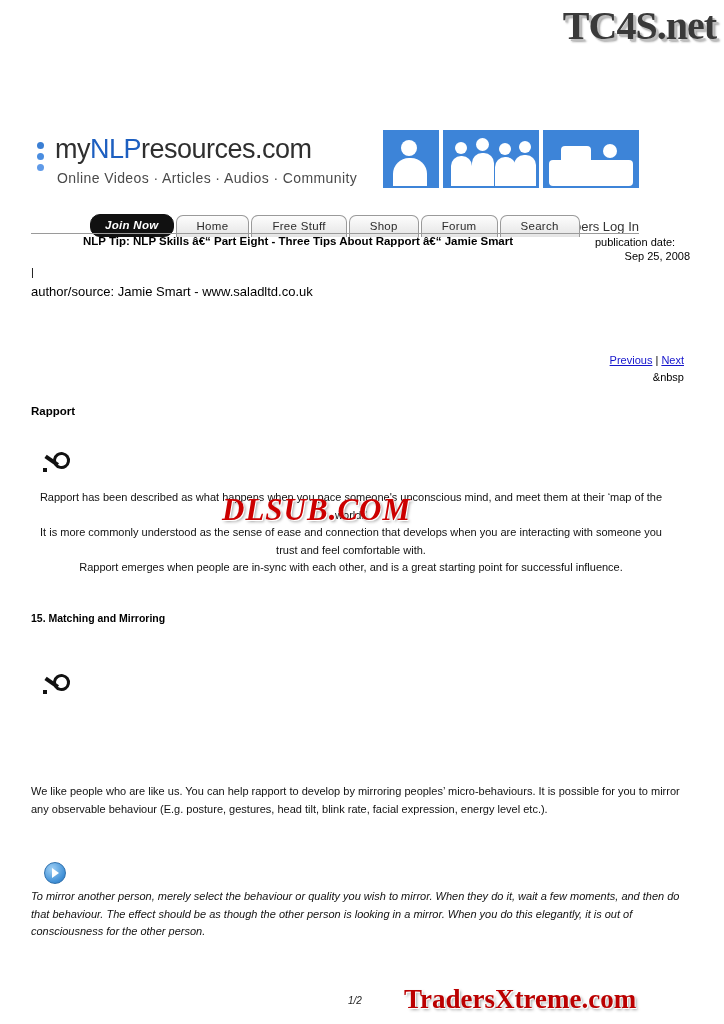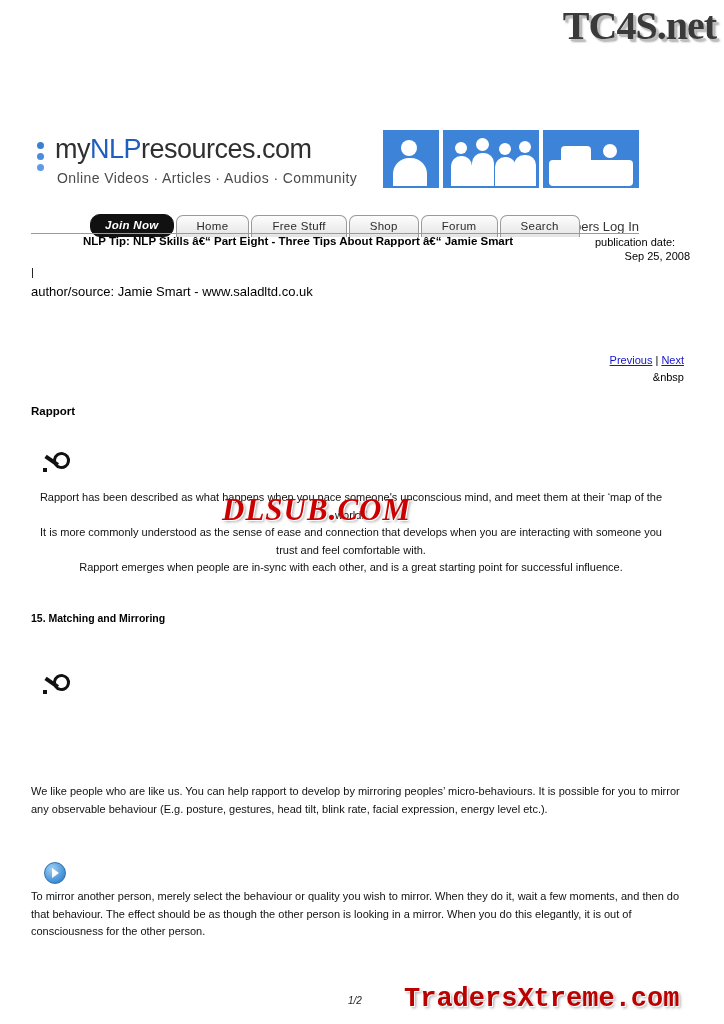--- a/index.html
+++ b/index.html
@@ -287,21 +287,21 @@
   }
 
   .para {
     position: absolute;
     font-size: 11px;
     line-height: 17.5px;
     color: #111;
   }
   .p1 { left: 31px; top: 489px; width: 640px; text-align: center; }
   .p2 { left: 31px; top: 783px; width: 662px; }
-  .p3 { left: 31px; top: 888px; width: 655px; }
+  .p3 { left: 31px; top: 888px; width: 655px; font-style: italic; }
 
   
   .dlsub {
     position: absolute;
     left: 222px;
     top: 492px;
     font-family: "Liberation Serif", serif;
     font-weight: bold;
     font-style: italic;
     font-size: 31px;
@@ -316,21 +316,21 @@
     left: 348px;
     top: 995px;
     font-size: 10px;
     font-style: italic;
     color: #222;
   }
   .tx-watermark {
     position: absolute;
     left: 404px;
     top: 984px;
-    font-family: Liberation Mono, monospace;
+    font-family: Liberation Serif, serif;
     font-weight: bold;
     font-size: 27px;
     color: #bb0000;
     text-shadow: 1px 1px 0 #ffffff, 2px 2px 3px rgba(0,0,0,0.35);
     white-space: nowrap;
   }
 </style>
 </head>
 <body>
 

